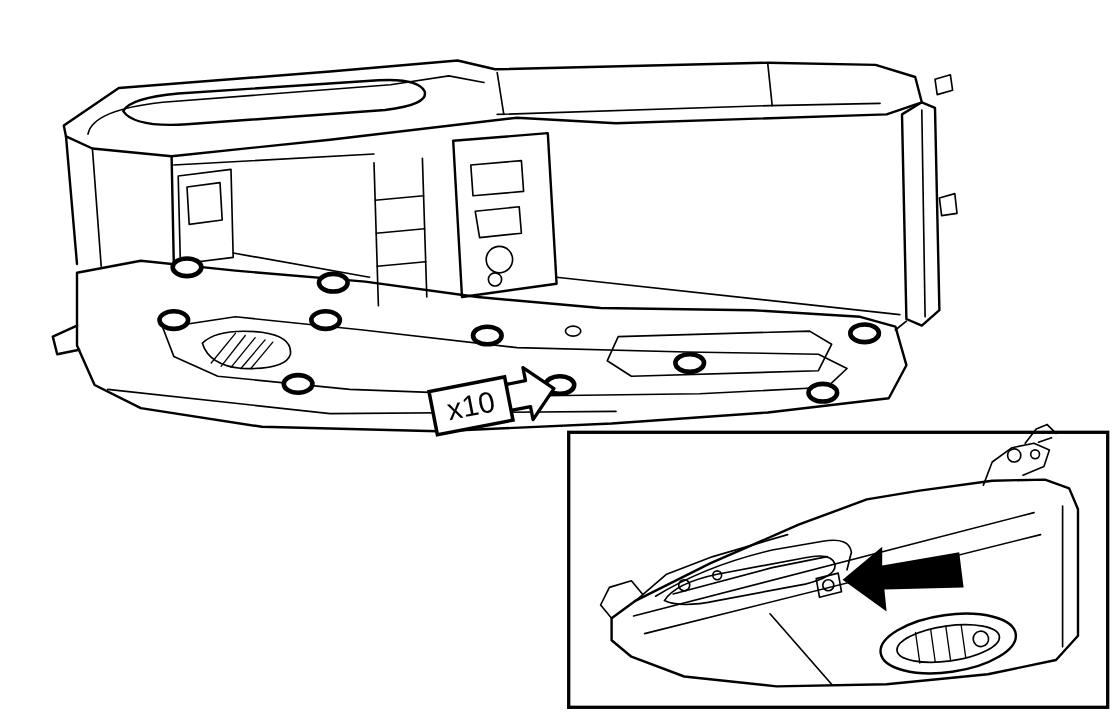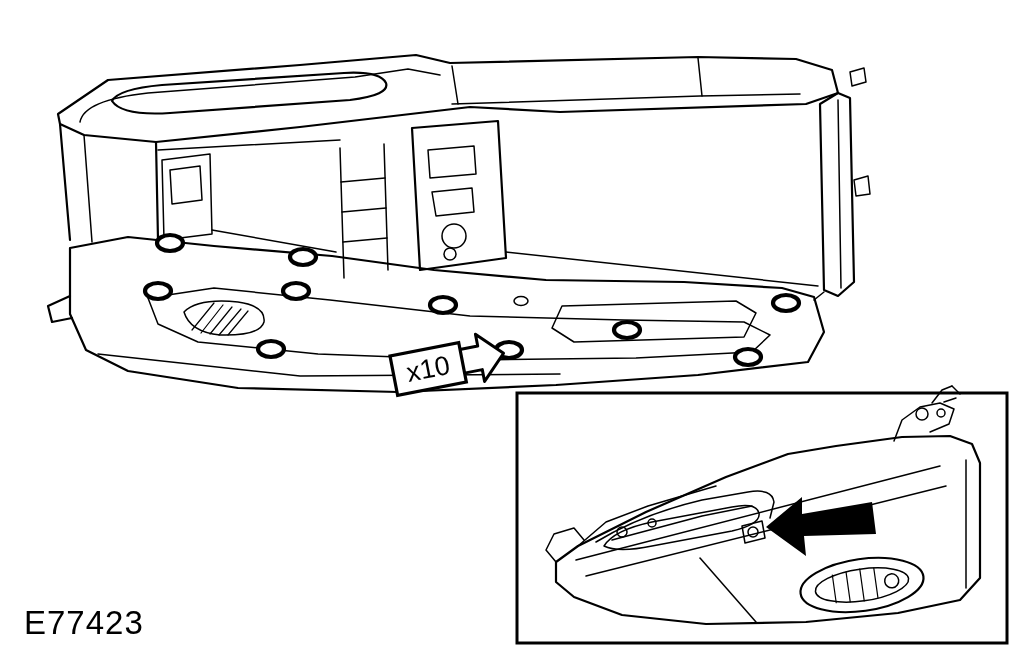--- a/index.html
+++ b/index.html
@@ -141,14 +141,13 @@
           <path class="hair" d="M 0 -16 L 0 16"></path>
           <path class="hair" d="M 14 -15 L 14 15"></path>
           <circle class="thin" cx="30" cy="0" r="7"></circle>
         </g>
       </g>
 
       <polygon points="766,527 802,497 802,514 872,502 876,534 804,536 806,556" fill="#000000"></polygon>
     </g>
   </svg>
 
-  <div class="figure-id">E77423</div>
 </div>
 
 </body></html>

